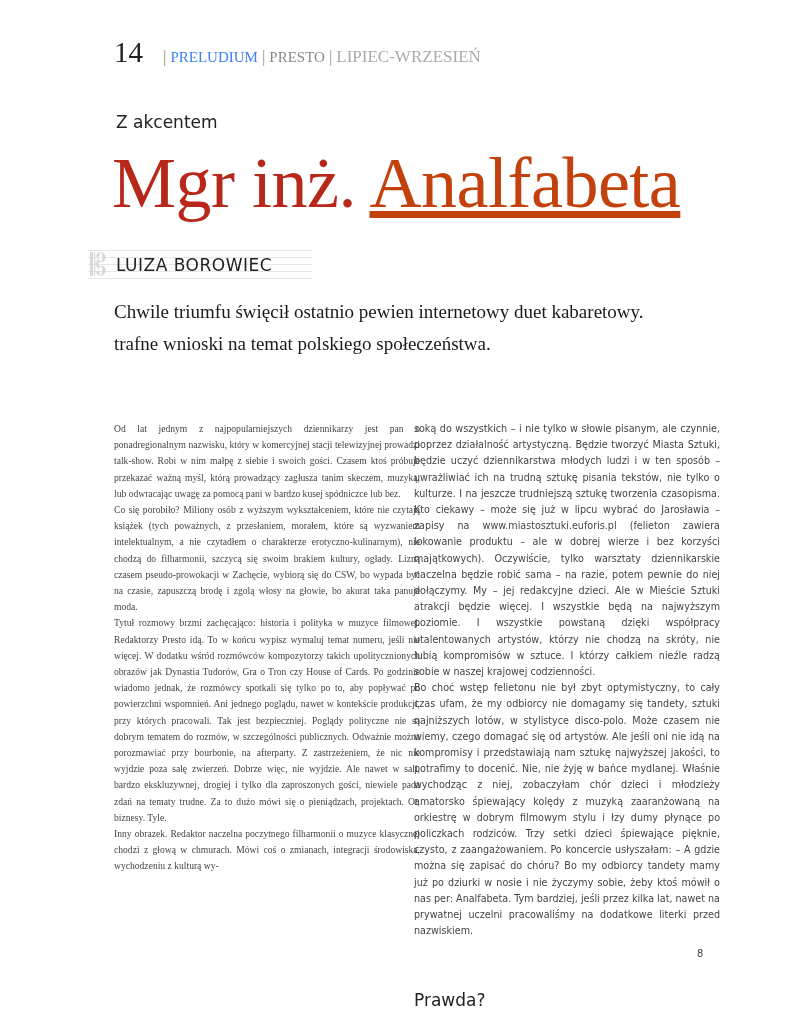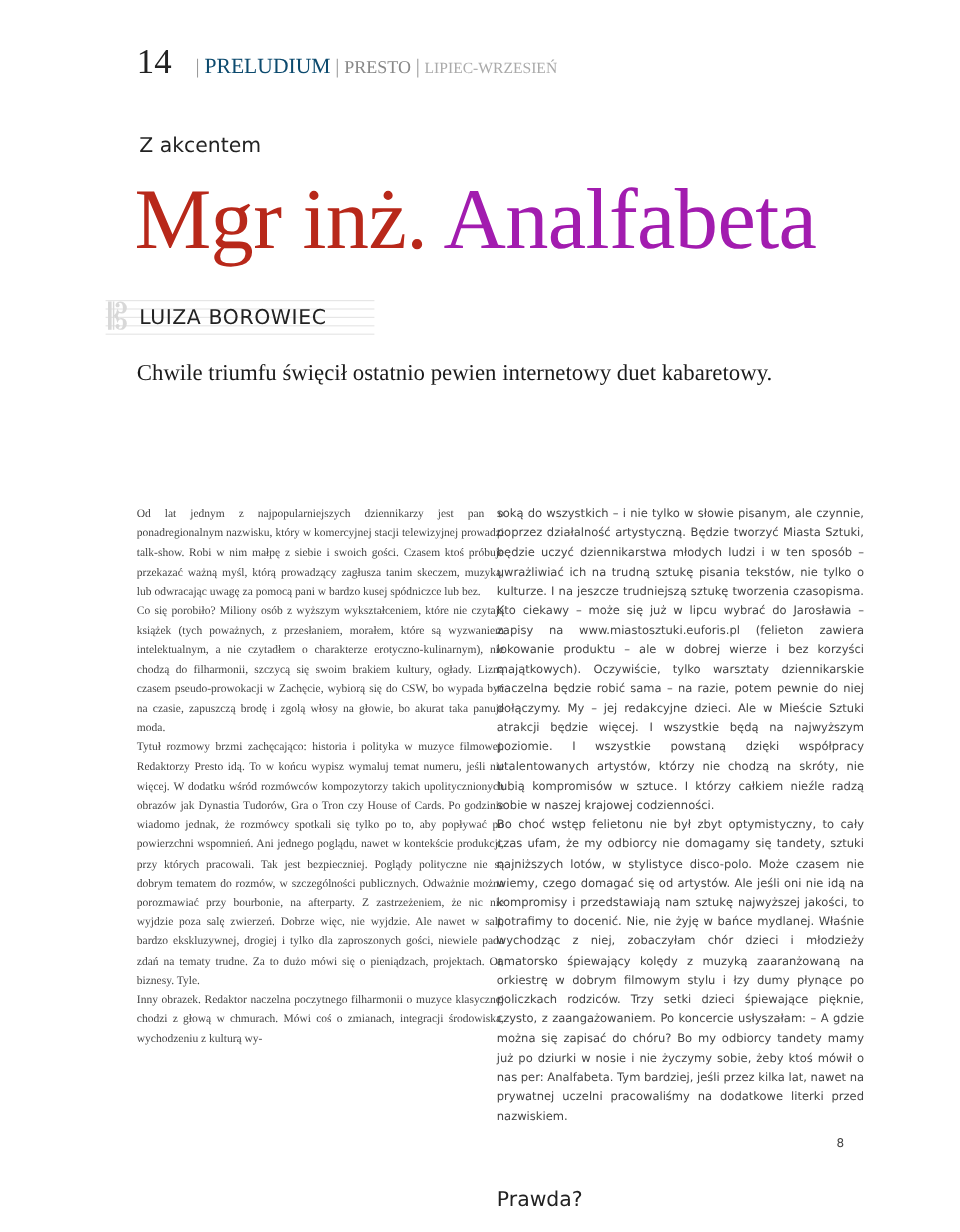--- a/index.html
+++ b/index.html
@@ -1,26 +1,26 @@
 <!DOCTYPE html>
 <html><head>
 <meta charset="utf-8">
 <style>
   html, body { margin: 0; padding: 0; background: #ffffff; }
   body { width: 800px; height: 1027px; position: relative; overflow: hidden; color: #222; }
   .header { position: absolute; left: 114px; top: 36px; font-family: "Liberation Serif", serif; display: flex; align-items: baseline; white-space: nowrap; }
   .page-num { font-size: 29px; color: #222; margin-right: 16px; }
   .sep { color: #999; font-size: 17px; margin: 0 4px; }
-  .mag { font-size: 18px; color: #0c4a6e; text-align: center; }
+  .mag { font-size: 15px; color: #3b82f6; text-align: center; }
   .section { font-size: 15px; color: #888; }
-  .issue { font-size: 13px; color: #aaa; }
+  .issue { font-size: 17px; color: #aaa; }
   .kicker { position: absolute; left: 116px; top: 112px; font-family: "DejaVu Sans", sans-serif; font-size: 17px; color: #222; }
   .title { position: absolute; left: 112px; top: 140px; font-family: "Liberation Serif", serif; font-size: 72px; line-height: 86px; white-space: nowrap; letter-spacing: -0.5px; }
   .title .red { color: #b8281a; }
-  .title .black { color: #a21caf; }
+  .title .black { color: #c2410c; text-decoration: underline; }
   .author-row { position: absolute; left: 88px; top: 248px; width: 224px; height: 34px; }
   .staff { position: absolute; left: 0; top: 0; width: 224px; height: 34px; }
   .staff div { position: absolute; left: 0; right: 0; height: 1px; background: #e6e6e6; }
   .clef { position: absolute; left: 2px; top: 0px; font-family: "DejaVu Sans", sans-serif; font-size: 30px; color: #d8d8d8; line-height: 34px; }
   .author { position: absolute; left: 28px; top: 7px; font-family: "DejaVu Sans", sans-serif; font-size: 17px; letter-spacing: 0.5px; color: #222; }
   .lead { position: absolute; left: 114px; top: 296px; width: 580px; font-family: "Liberation Serif", serif; font-size: 19px; line-height: 32px; color: #1a1a1a; }
   .lead p { margin: 0; white-space: nowrap; }
   .col { position: absolute; top: 421px; width: 306px; font-family: "DejaVu Sans", sans-serif; font-size: 9.6px; line-height: 16.2px; color: #444; }
   .col p { margin: 0; text-align: justify; }
   .col1 { left: 114px; font-family: Liberation Serif, serif; }
@@ -55,20 +55,21 @@
     <div style="top:16px"></div>
     <div style="top:23px"></div>
     <div style="top:30px"></div>
   </div>
   <span class="clef">𝄡</span>
   <span class="author">LUIZA BOROWIEC</span>
 </div>
 
 <div class="lead">
   <p>Chwile triumfu święcił ostatnio pewien internetowy duet kabaretowy.</p>
+  <p>trafne wnioski na temat polskiego społeczeństwa.</p>
 </div>
 
 <div class="col col1">
   <p>Od lat jednym z najpopularniejszych dziennikarzy jest pan o ponadregionalnym nazwisku, który w komercyjnej stacji telewizyjnej prowadzi talk-show. Robi w nim małpę z siebie i swoich gości. Czasem ktoś próbuje przekazać ważną myśl, którą prowadzący zagłusza tanim skeczem, muzyką, lub odwracając uwagę za pomocą pani w bardzo kusej spódniczce lub bez.</p>
   <p>Co się porobiło? Miliony osób z wyższym wykształceniem, które nie czytają książek (tych poważnych, z przesłaniem, morałem, które są wyzwaniem intelektualnym, a nie czytadłem o charakterze erotyczno-kulinarnym), nie chodzą do filharmonii, szczycą się swoim brakiem kultury, ogłady. Lizną czasem pseudo-prowokacji w Zachęcie, wybiorą się do CSW, bo wypada być na czasie, zapuszczą brodę i zgolą włosy na głowie, bo akurat taka panuje moda.</p>
   <p>Tytuł rozmowy brzmi zachęcająco: historia i polityka w muzyce filmowej. Redaktorzy Presto idą. To w końcu wypisz wymaluj temat numeru, jeśli nie więcej. W dodatku wśród rozmówców kompozytorzy takich upolitycznionych obrazów jak Dynastia Tudorów, Gra o Tron czy House of Cards. Po godzinie wiadomo jednak, że rozmówcy spotkali się tylko po to, aby popływać po powierzchni wspomnień. Ani jednego poglądu, nawet w kontekście produkcji, przy których pracowali. Tak jest bezpieczniej. Poglądy polityczne nie są dobrym tematem do rozmów, w szczególności publicznych. Odważnie można porozmawiać przy bourbonie, na afterparty. Z zastrzeżeniem, że nic nie wyjdzie poza salę zwierzeń. Dobrze więc, nie wyjdzie. Ale nawet w sali, bardzo ekskluzywnej, drogiej i tylko dla zaproszonych gości, niewiele pada zdań na tematy trudne. Za to dużo mówi się o pieniądzach, projektach. Ot, biznesy. Tyle.</p>
   <p>Inny obrazek. Redaktor naczelna poczytnego filharmonii o muzyce klasycznej chodzi z głową w chmurach. Mówi coś o zmianach, integracji środowiska, wychodzeniu z kulturą wy-</p>
 </div>
 
 <div class="col col2">

